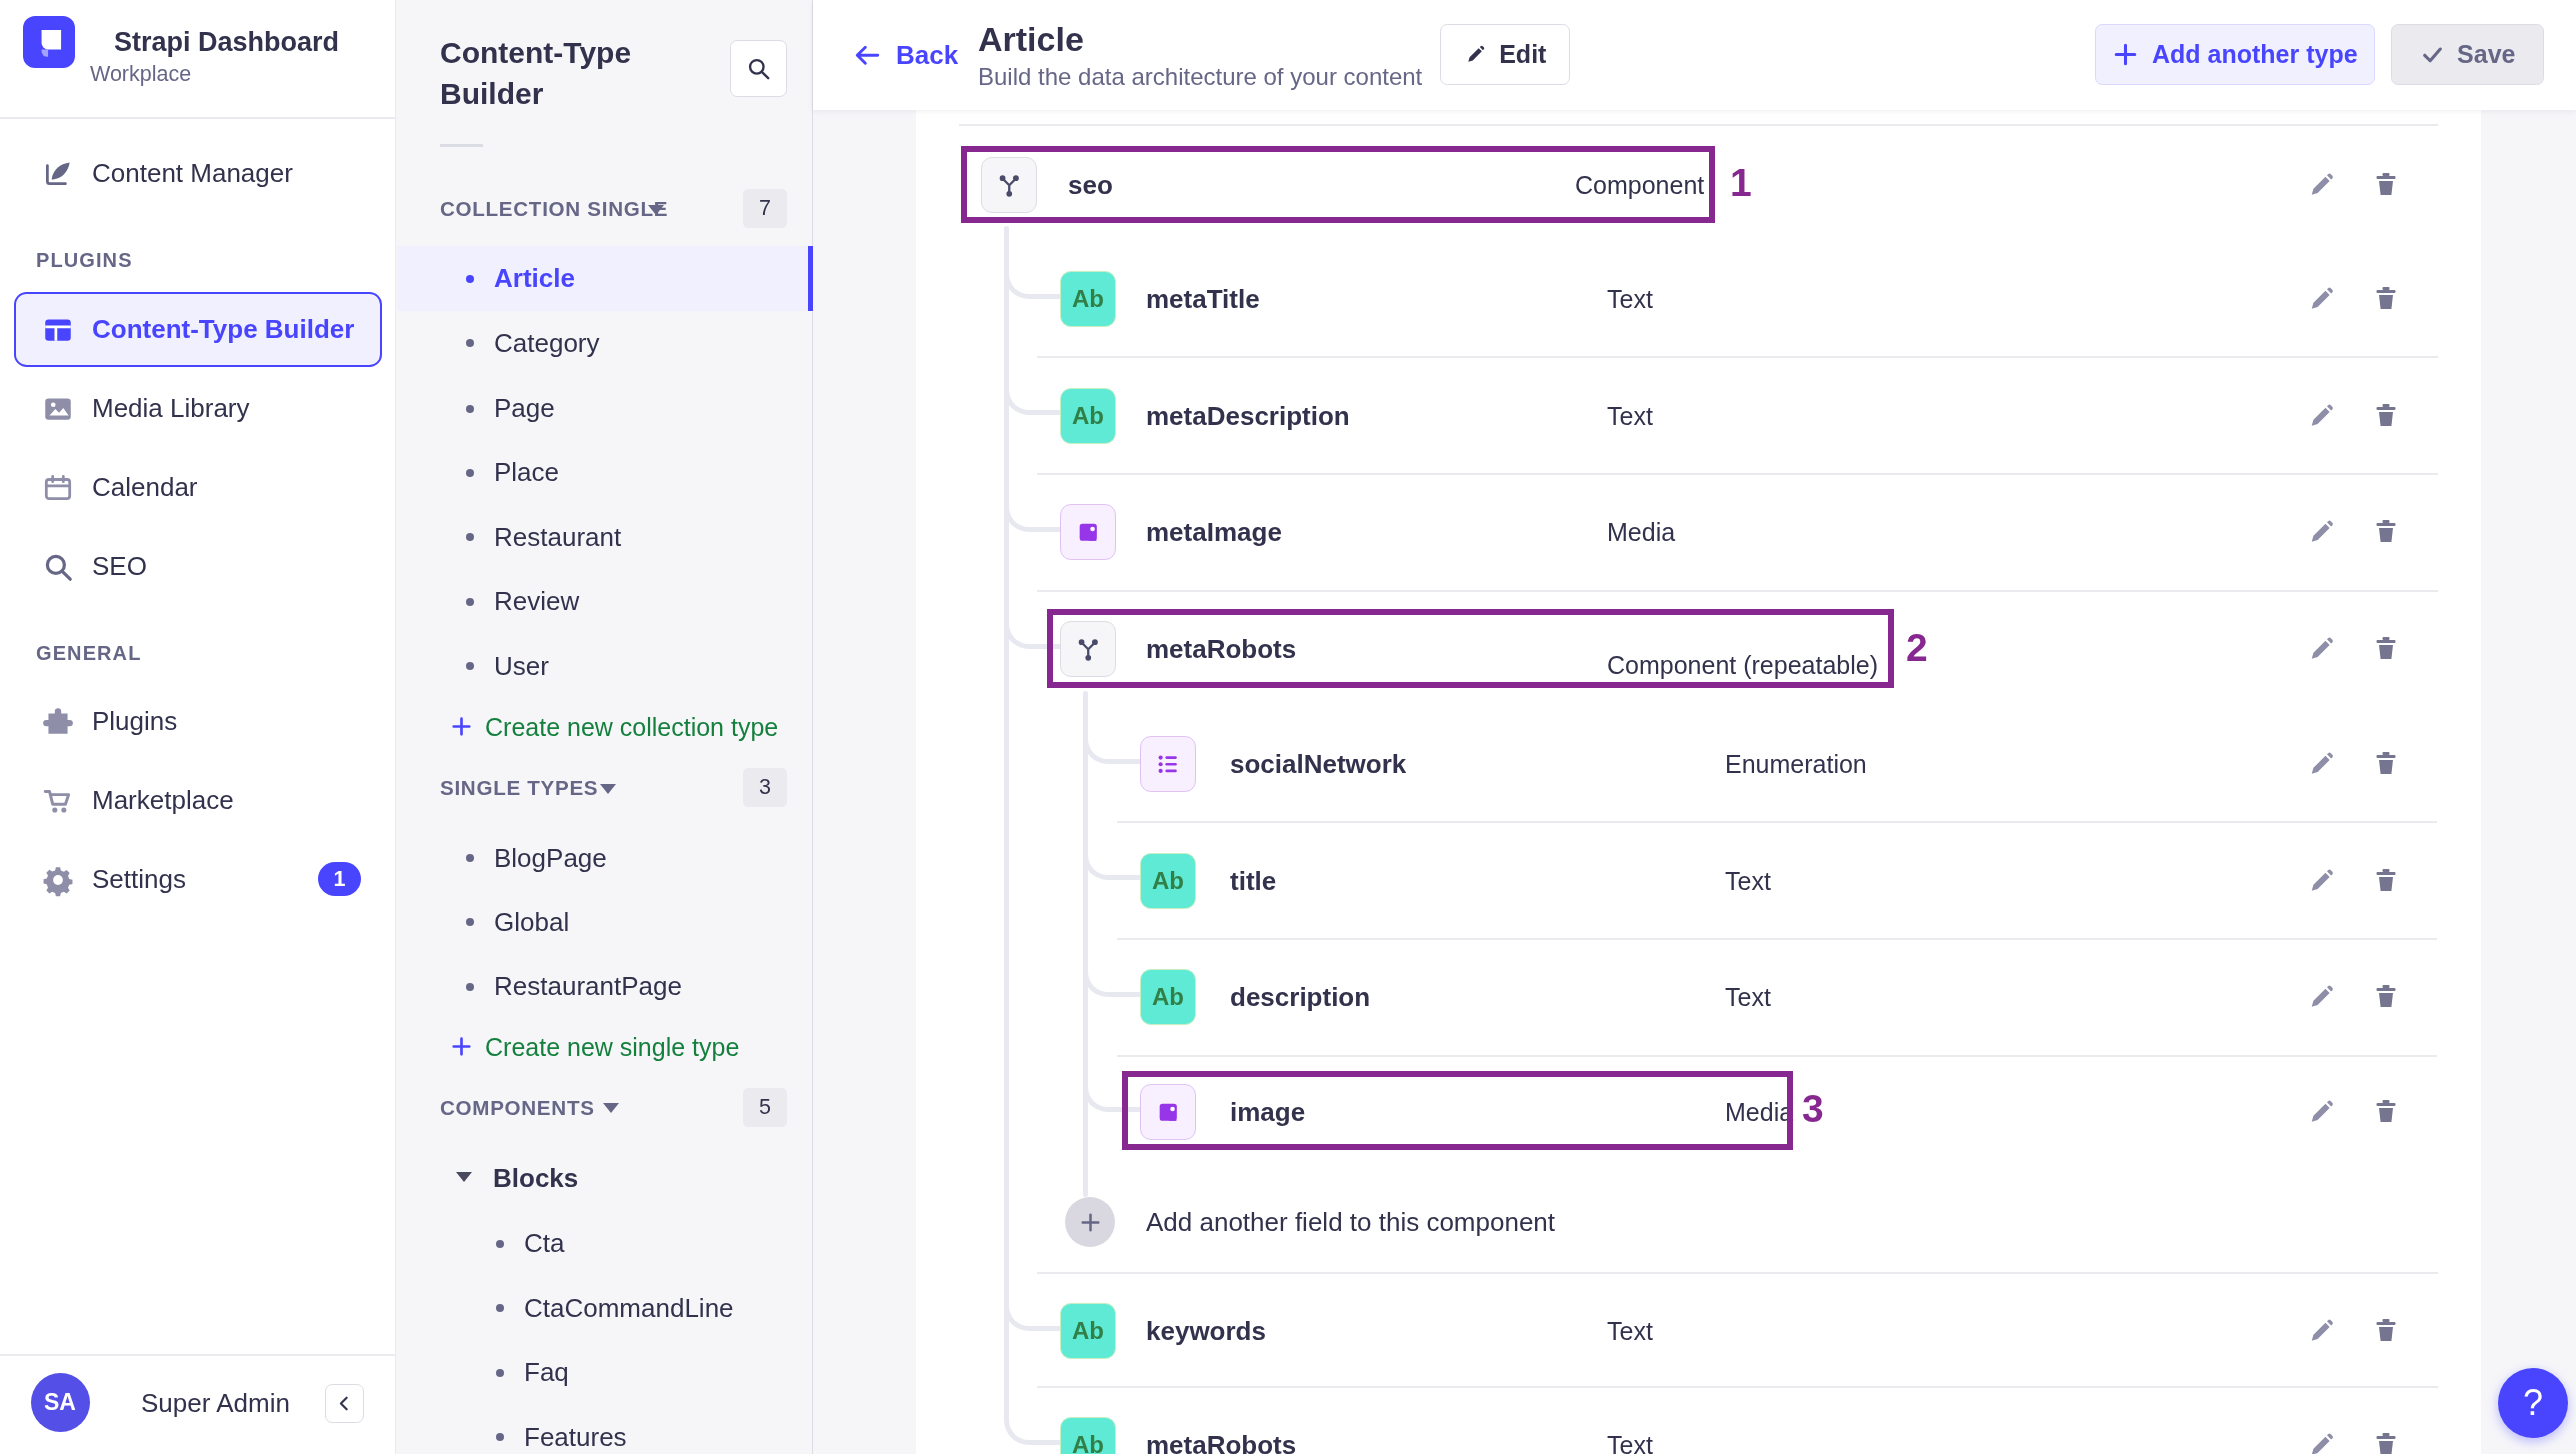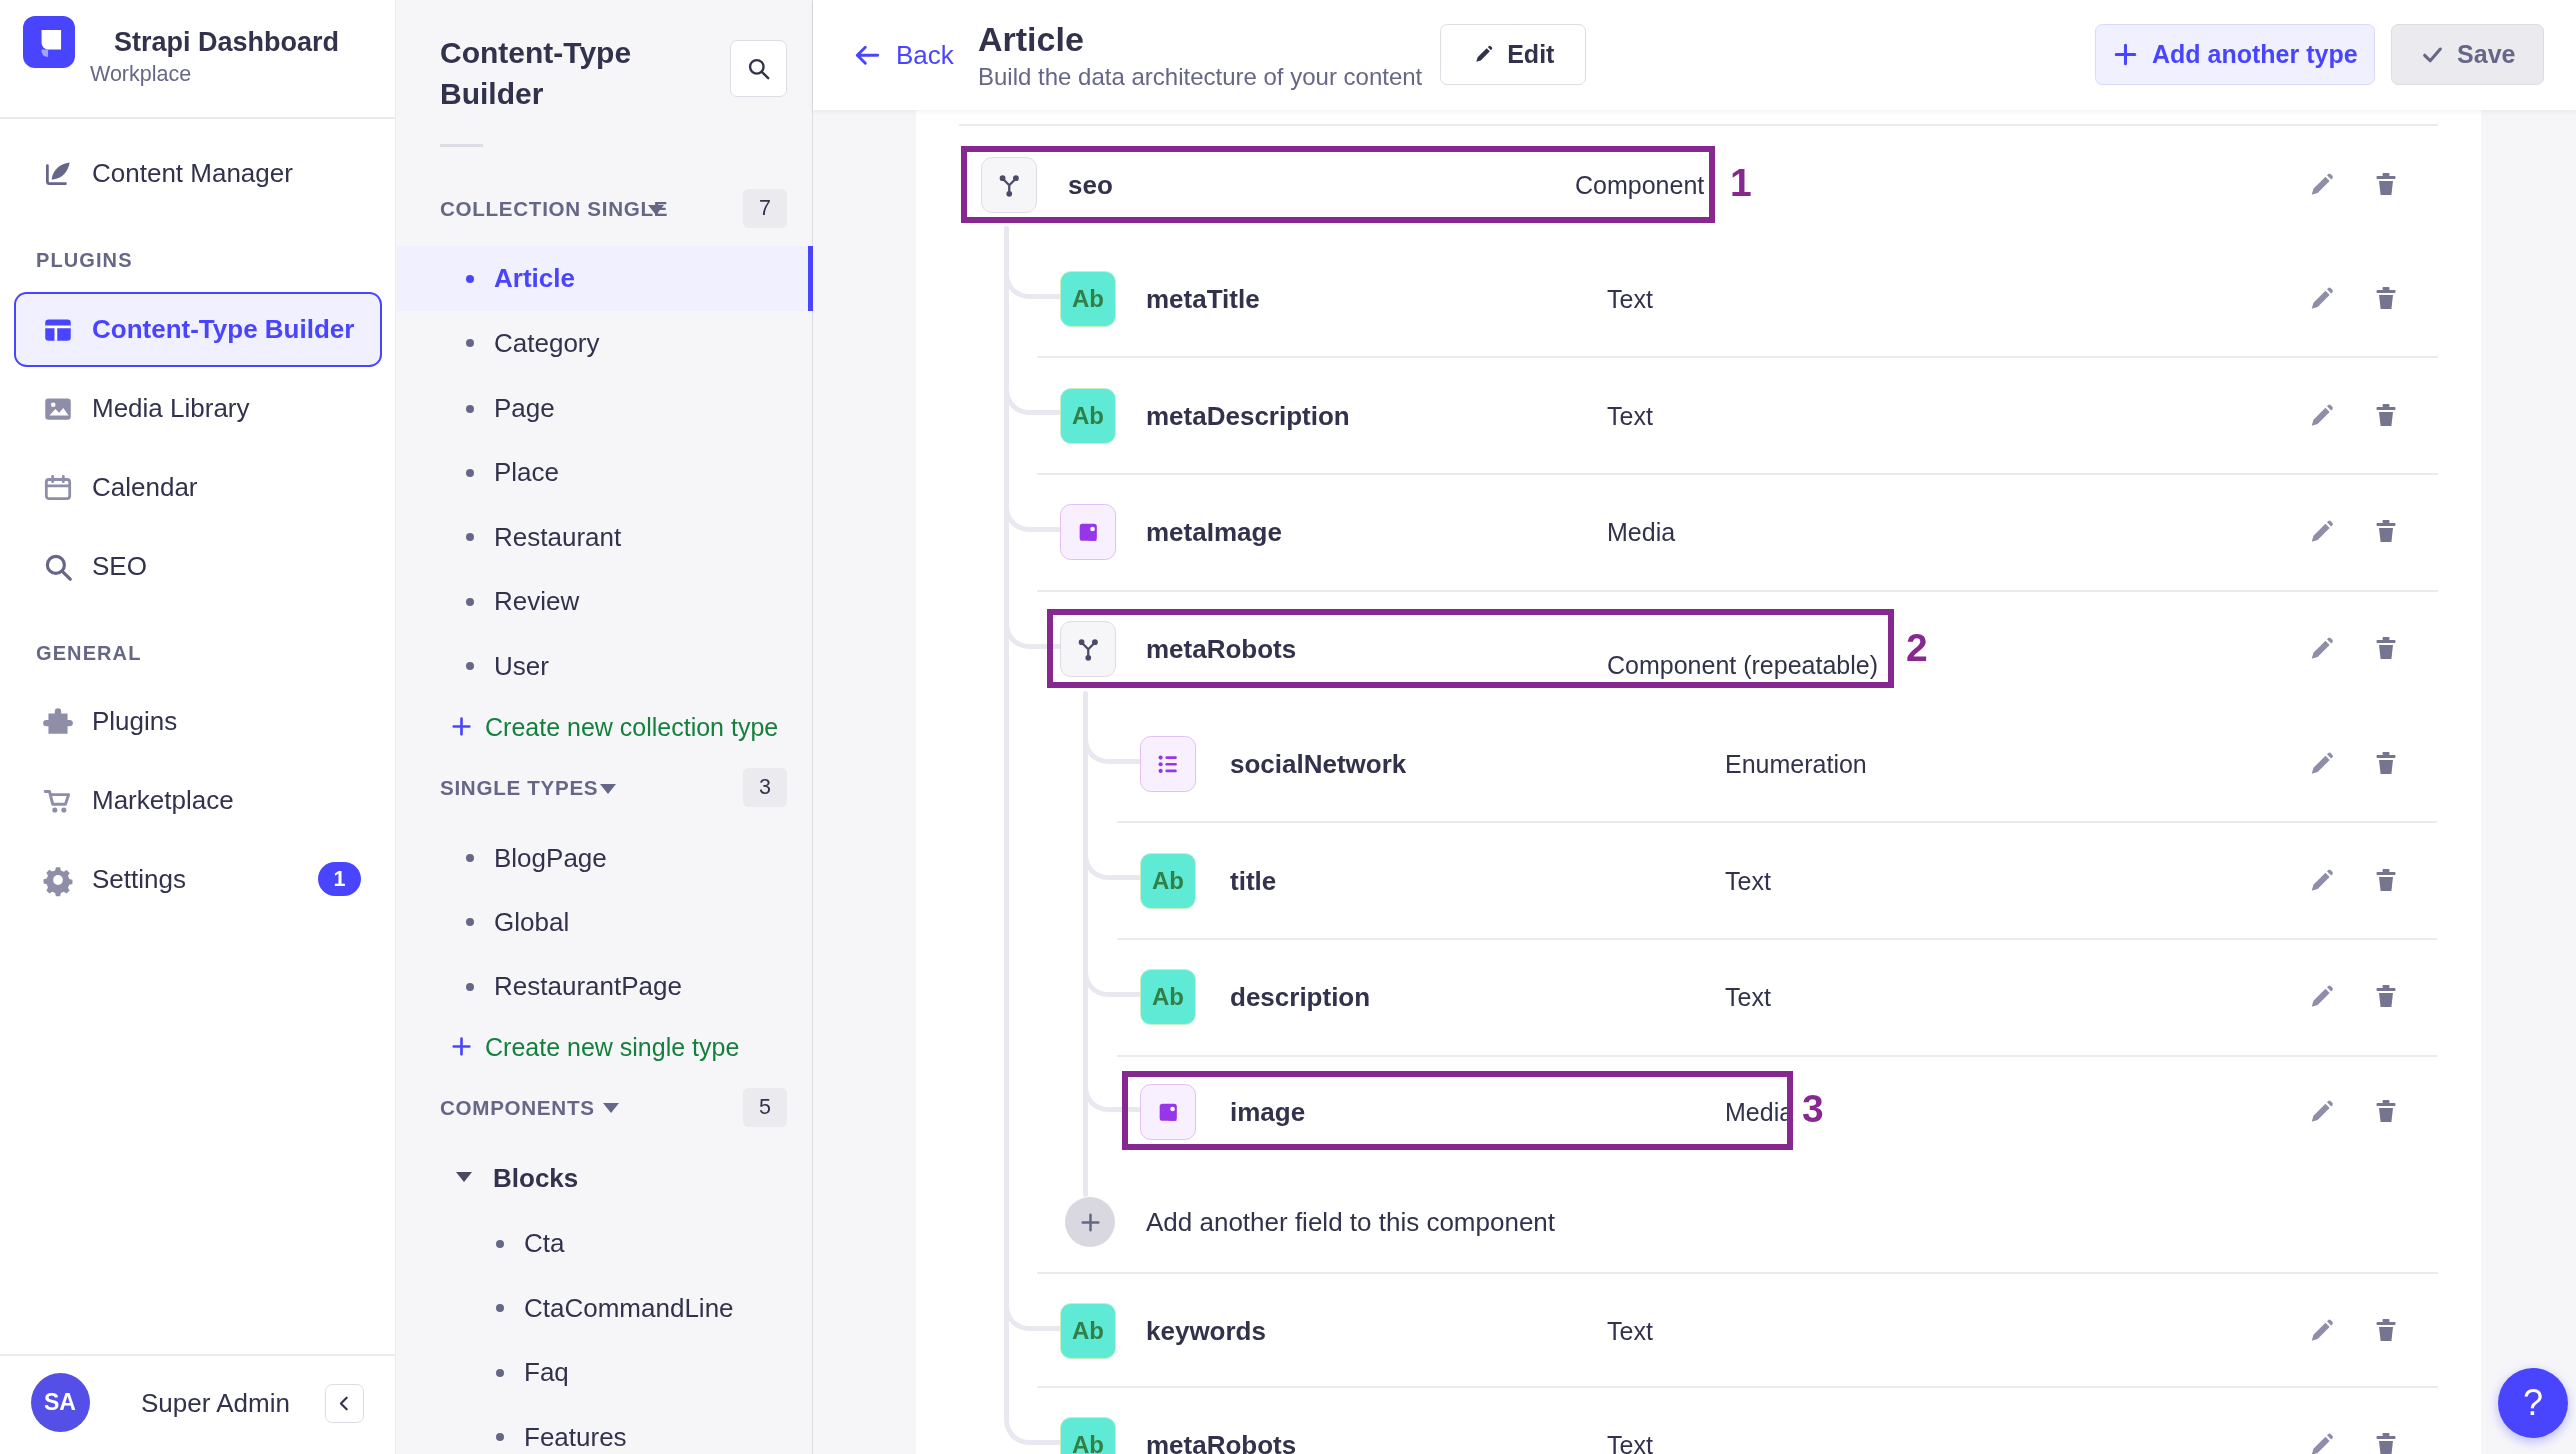--- a/index.html
+++ b/index.html
@@ -32,25 +32,25 @@
   .count-badge { width:44px; height:39px; background:#eaeaef; border-radius:5.4px; font-size:21.5px; color:#32324d; display:flex; align-items:center; justify-content:center; }
   .p-item { font-size:26px; font-weight:500; color:#32324d; }
   .p-item.active { color:#4945ff; font-weight:600; }
   .bullet { width:8px; height:8px; border-radius:50%; background:#666687; }
   .bullet.active { background:#4945ff; }
   .sel-row { left:397px; top:246px; width:416px; height:65px; background:#f0f0ff; }
   .sel-bar { left:808px; top:246px; width:5.4px; height:65px; background:#4945ff; }
   .create-link { font-size:25px; font-weight:500; color:#15803d; }
   
   .main-header { left:813px; top:0; width:1763px; height:110px; background:#fff; box-shadow:0 1.8px 5.4px rgba(33,33,82,.08); z-index:4; }
-  .back-label { left:896px; top:55px; font-size:26px; font-weight:400; color:#4945ff; }
+  .back-label { left:896px; top:55px; font-size:26px; font-weight:700; color:#4945ff; }
   .page-title { left:978px; top:39px; font-size:34px; font-weight:700; color:#32324d; }
   .page-sub { left:978px; top:77px; font-size:24px; color:#666687; }
   .btn { border-radius:7.2px; display:flex; align-items:center; justify-content:center; gap:12.6px; font-size:25px; }
-  .btn-edit { left:1441px; top:24px; width:146px; height:61px; background:#fff; border:0.9px solid #dcdce4; font-weight:600; color:#32324d; }
+  .btn-edit { left:1441px; top:24px; width:130px; height:61px; background:#fff; border:0.9px solid #dcdce4; font-weight:600; color:#32324d; }
   .btn-add { left:2095px; top:24px; width:280px; height:61px; background:#f0f0ff; border:0.9px solid #d9d8ff; font-weight:700; color:#4945ff; }
   .btn-save { left:2391px; top:24px; width:153px; height:61px; background:#eaeaef; border:0.9px solid #dcdce4; font-weight:700; color:#666687; }
   
   .content-bg { left:813px; top:110px; width:1763px; height:1345px; background:#f6f6f9; }
   .card { left:916px; top:110px; width:1565px; height:1345px; background:#fff; }
   .divider { height:1.8px; background:#eaeaef; }
   .trunk { width:5.4px; background:#e8e8f0; border-radius:2.7px; }
   .elbow { border-left:5.4px solid #e8e8f0; border-bottom:5.4px solid #e8e8f0; border-bottom-left-radius:25px; }
   .ficon { width:56px; height:56px; border-radius:10.8px; display:flex; align-items:center; justify-content:center; }
   .ficon.component { background:#f6f6f9; border:0.9px solid #dcdce4; }

